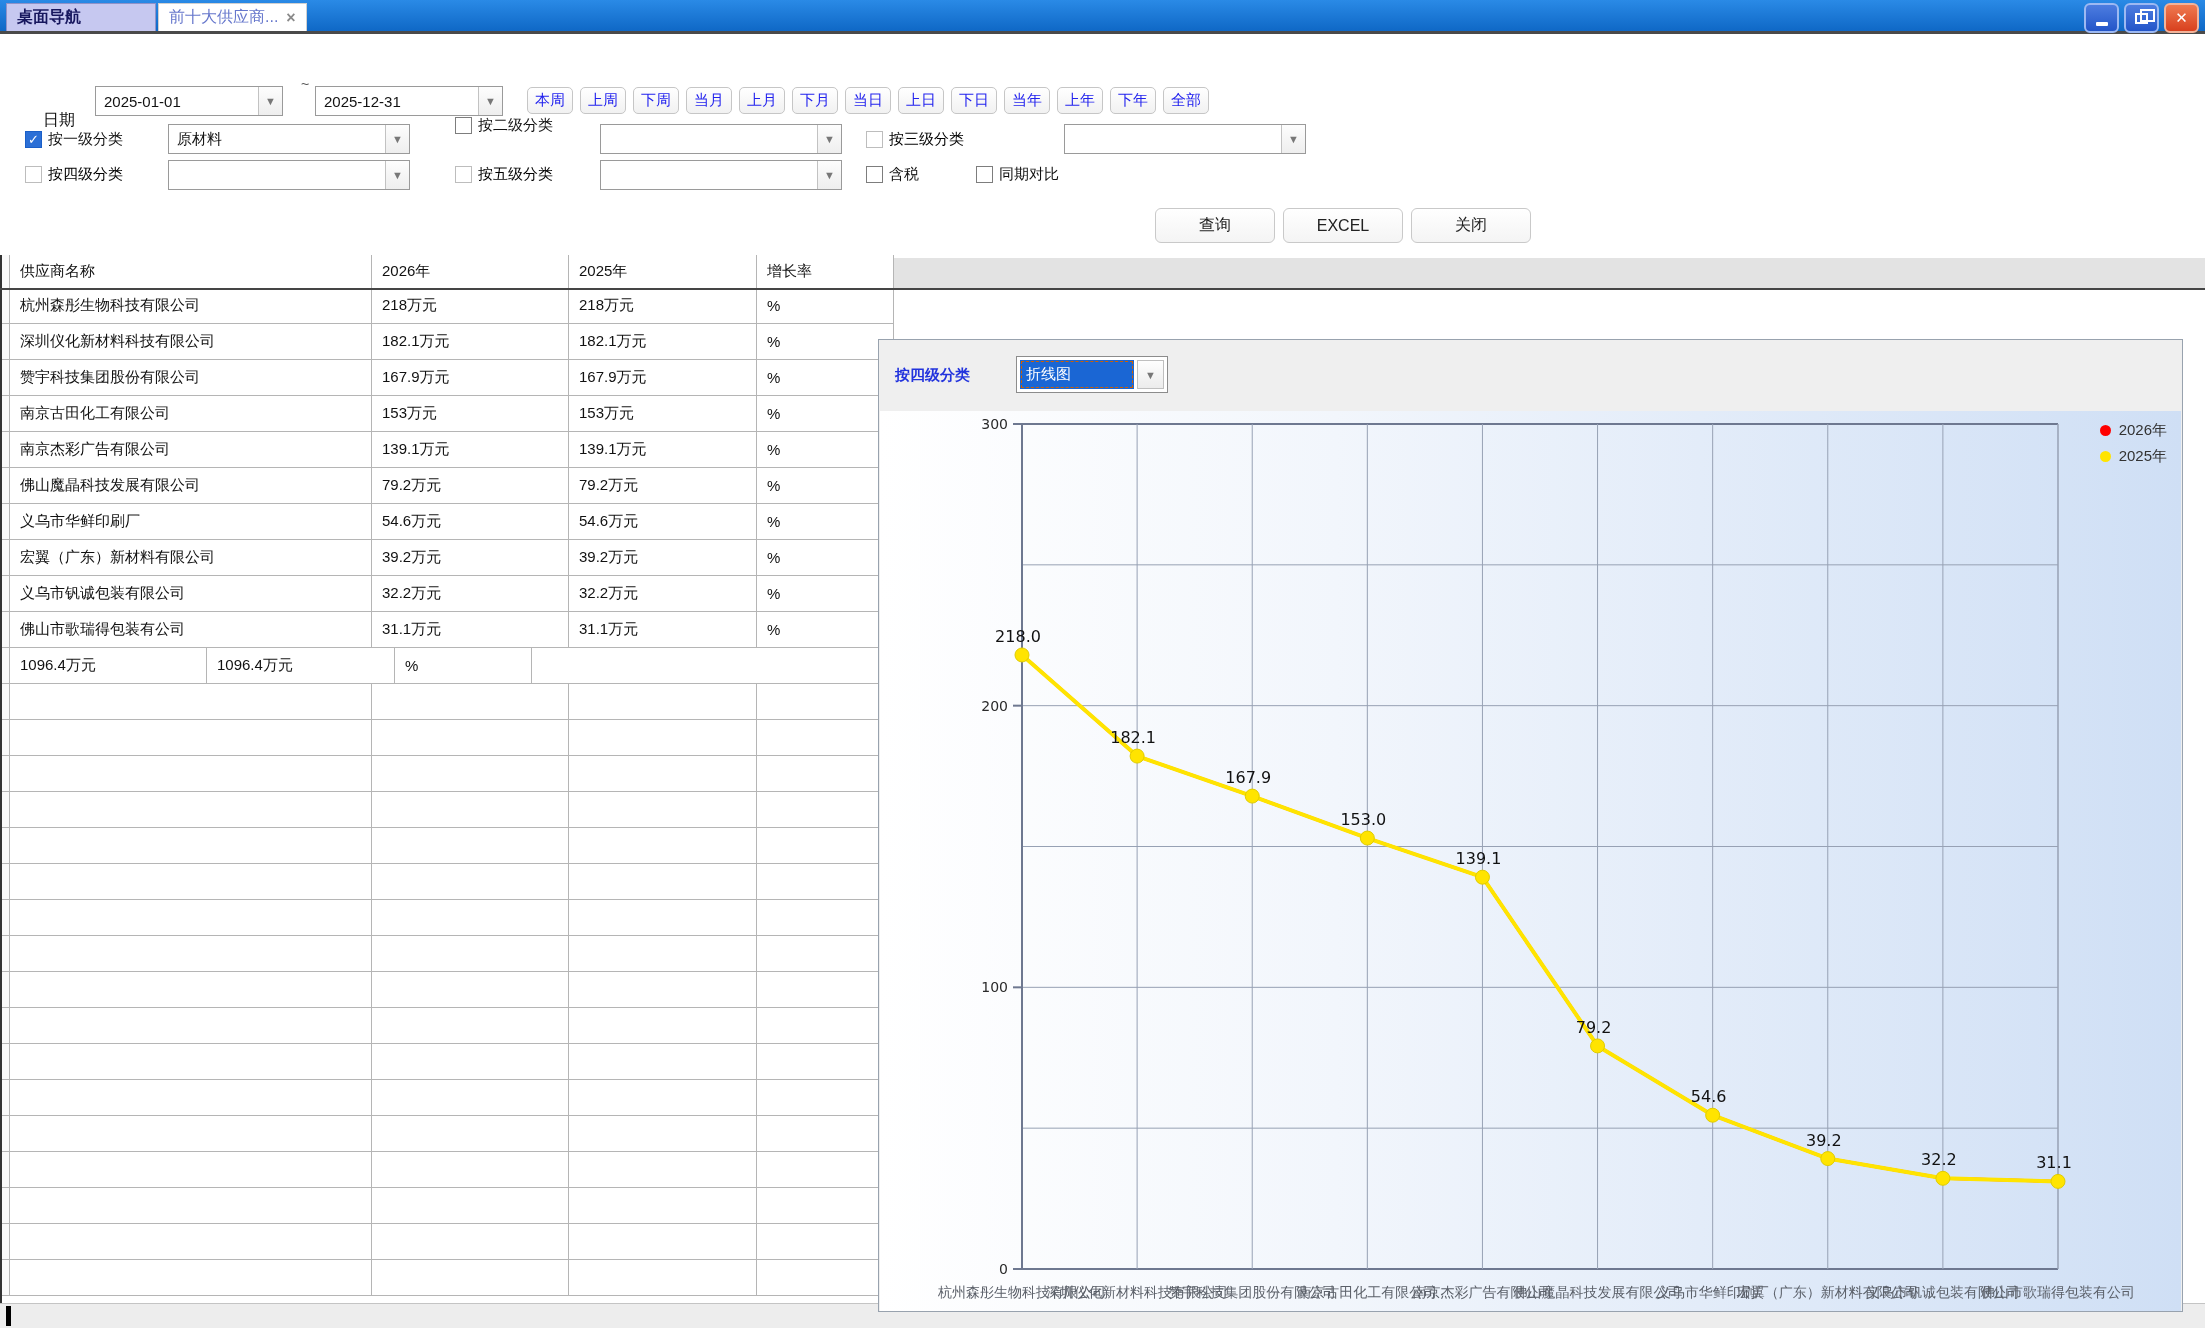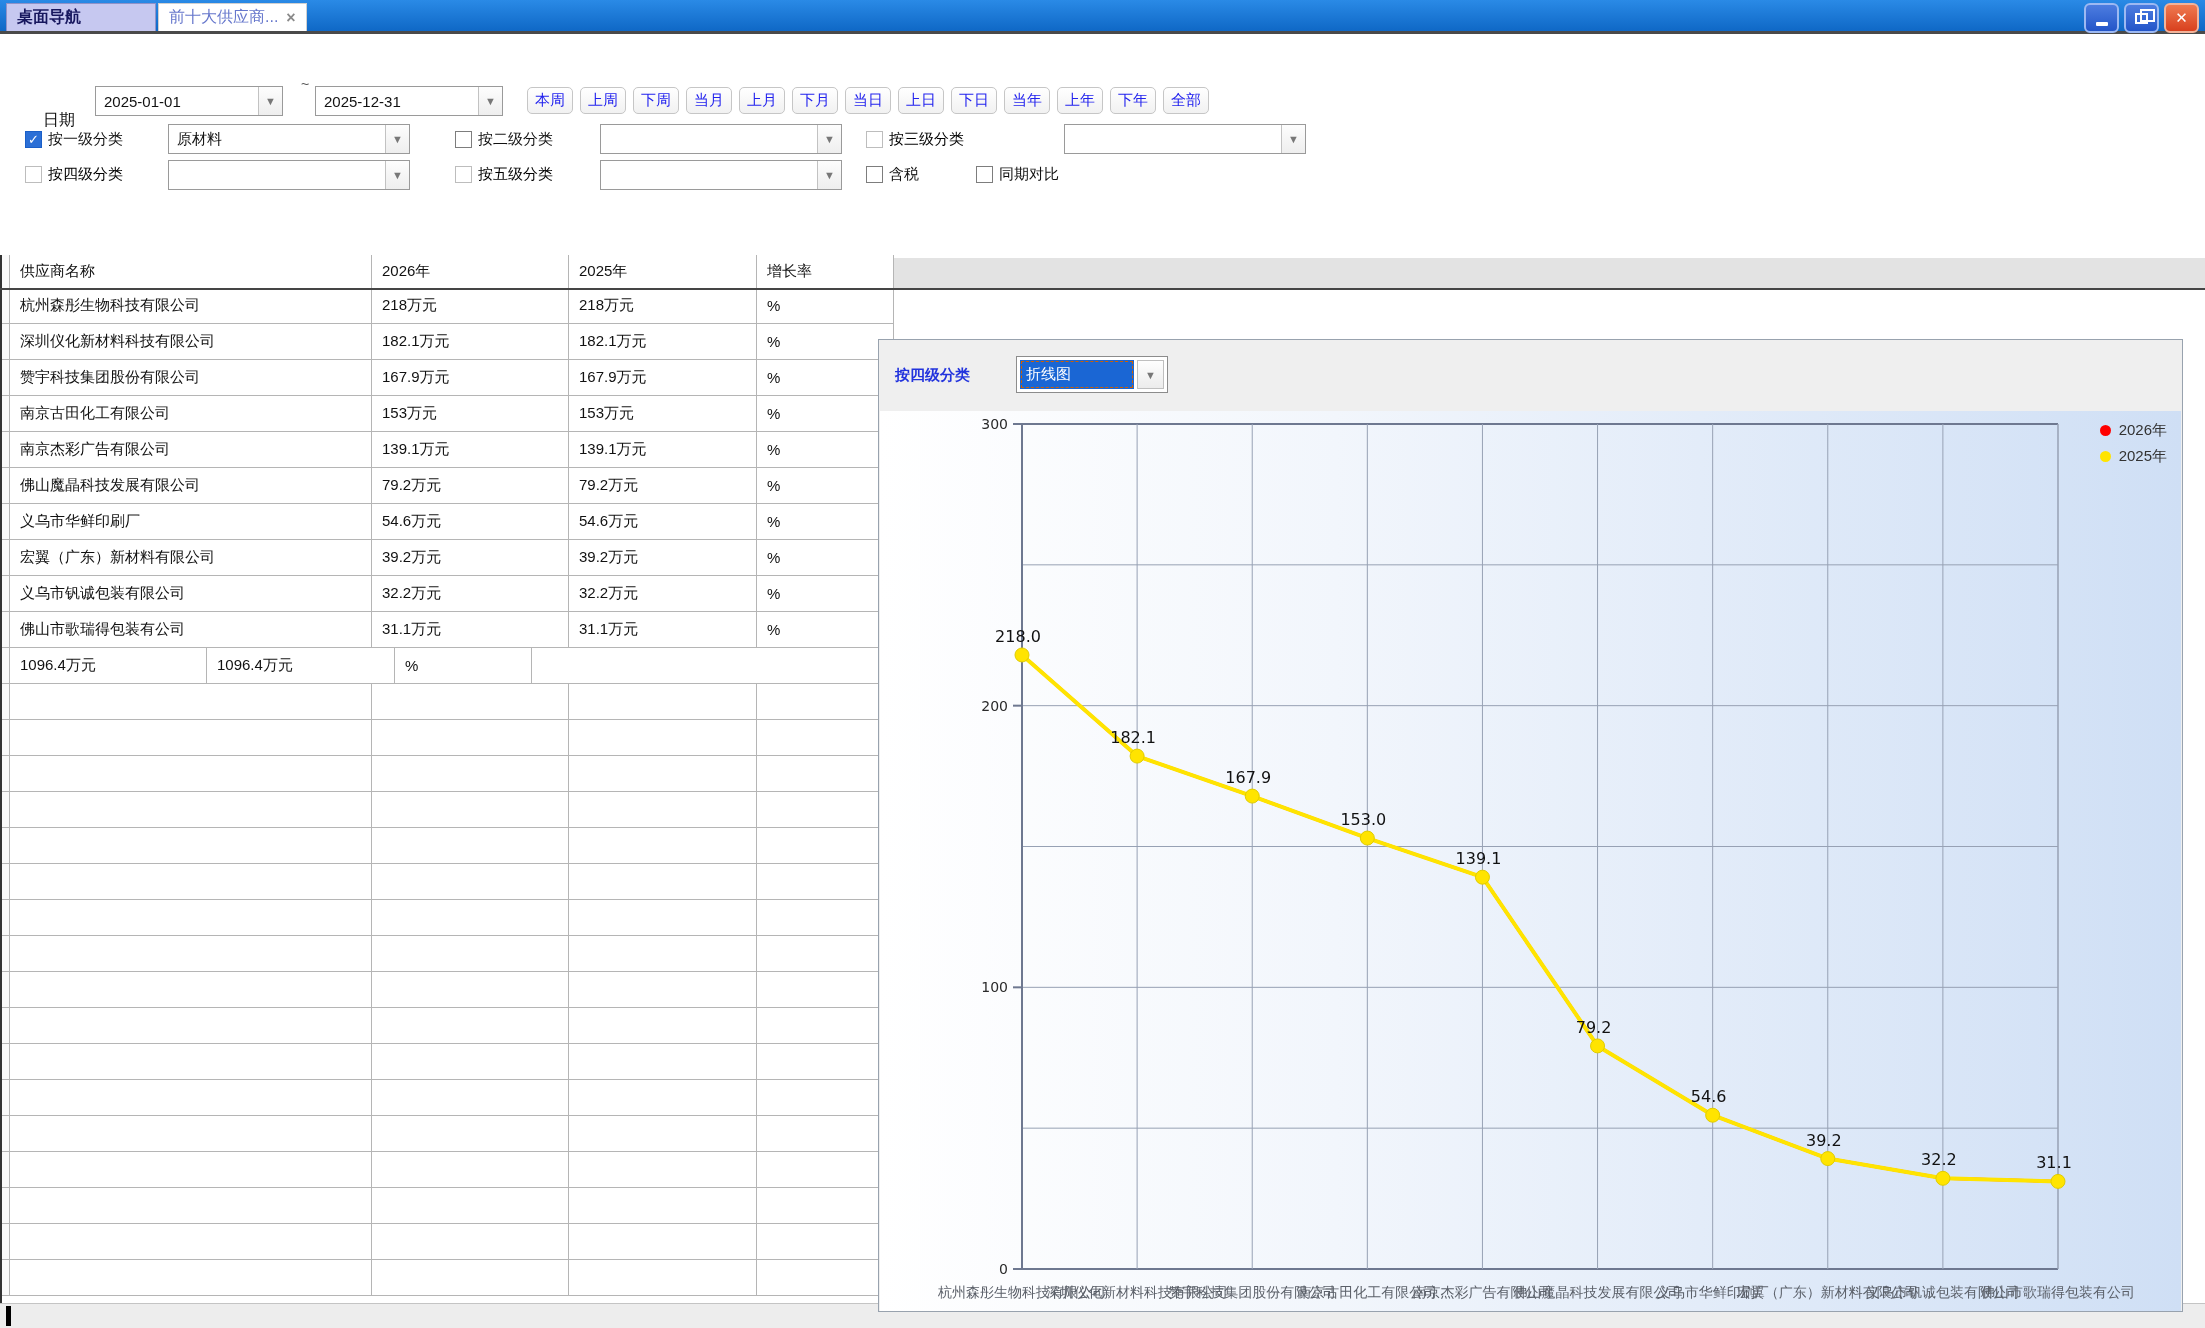--- a/index.html
+++ b/index.html
@@ -135,21 +135,21 @@
 
   <div id="cbArea">
       <div class="cb" style="left: 25px; top: 130px;">
         <span class="cbbox checked">✓</span>
         <span>按一级分类</span>
       </div>
       <div class="combo" style="left: 168px; top: 124px; width: 242px;">
         <span class="val">原材料</span>
         <span class="arrow">▼</span>
       </div>
-      <div class="cb" style="left: 455px; top: 130px;">
+      <div class="cb" style="left: 455px; top: 116px;">
         <span class="cbbox"></span>
         <span>按二级分类</span>
       </div>
       <div class="combo" style="left: 600px; top: 124px; width: 242px;">
         <span class="val"></span>
         <span class="arrow">▼</span>
       </div>
       <div class="cb disabled" style="left: 866px; top: 130px;">
         <span class="cbbox"></span>
         <span>按三级分类</span>
@@ -177,20 +177,25 @@
       <div class="cb" style="left: 866px; top: 165px;">
         <span class="cbbox"></span>
         <span>含税</span>
       </div>
       <div class="cb" style="left: 976px; top: 165px;">
         <span class="cbbox"></span>
         <span>同期对比</span>
       </div>
     </div>
 
+  <div class="actionbar" id="actionbar">
+      <div class="abtn">查询</div>
+      <div class="abtn">EXCEL</div>
+      <div class="abtn">关闭</div>
+    </div>
 
   <div class="headband"></div>
   <div class="grid-table" id="gridTable">
       <div class="trow head">
         <div class="tcell gut"></div>
         <div class="tcell c0">供应商名称</div>
         <div class="tcell c1">2026年</div>
         <div class="tcell c2">2025年</div>
         <div class="tcell c3">增长率</div>
       </div>

